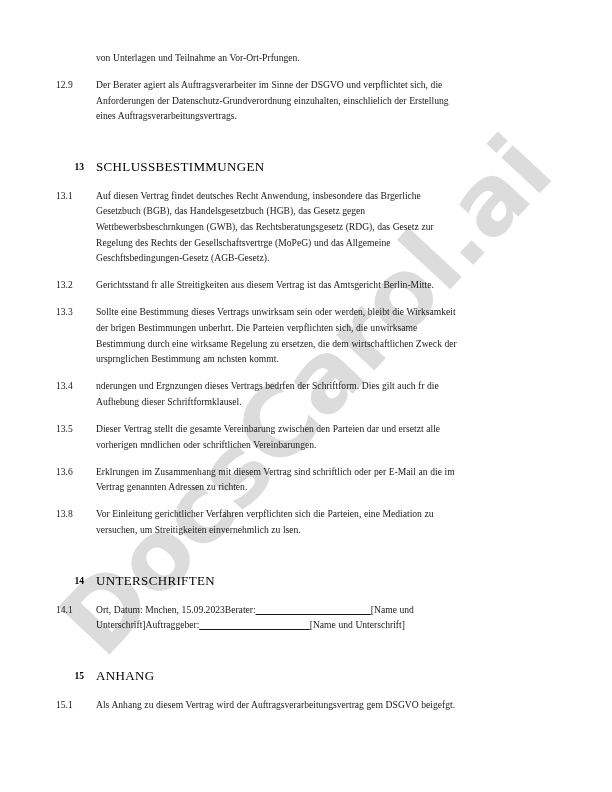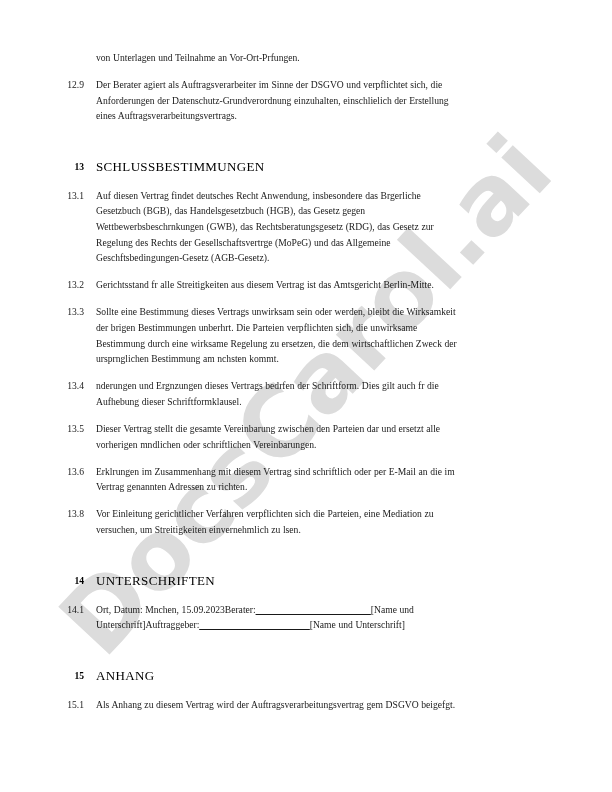--- a/index.html
+++ b/index.html
@@ -67,21 +67,20 @@
 
   
   .clause {
     display: flex;
     align-items: flex-start;
     margin-bottom: 11.5px;
   }
   .clause-num {
     flex: 0 0 40px;
     width: 40px;
-    text-align: right;
     padding-right: 12px;
     box-sizing: border-box;
     font-size: 9.6px;
     line-height: 15.6px;
     color: #1a1a1a;
     white-space: nowrap;
   }
   .clause-text {
     flex: 1 1 auto;
     font-size: 9.6px;

